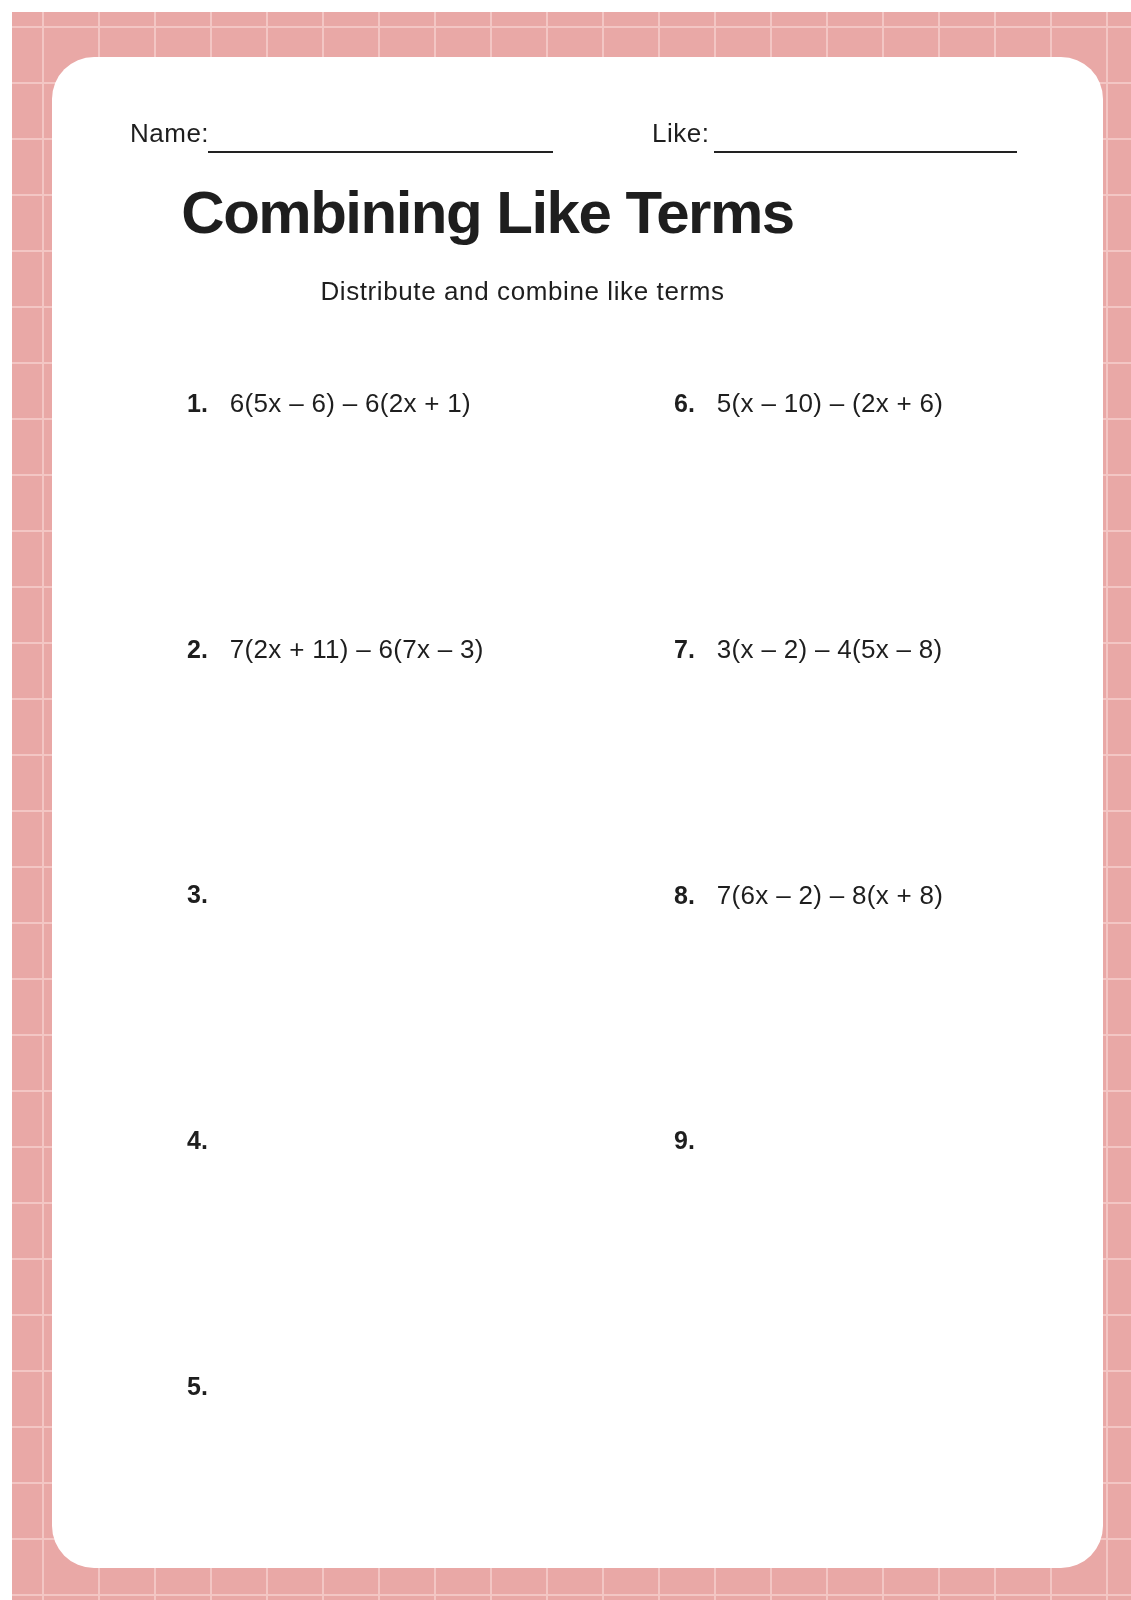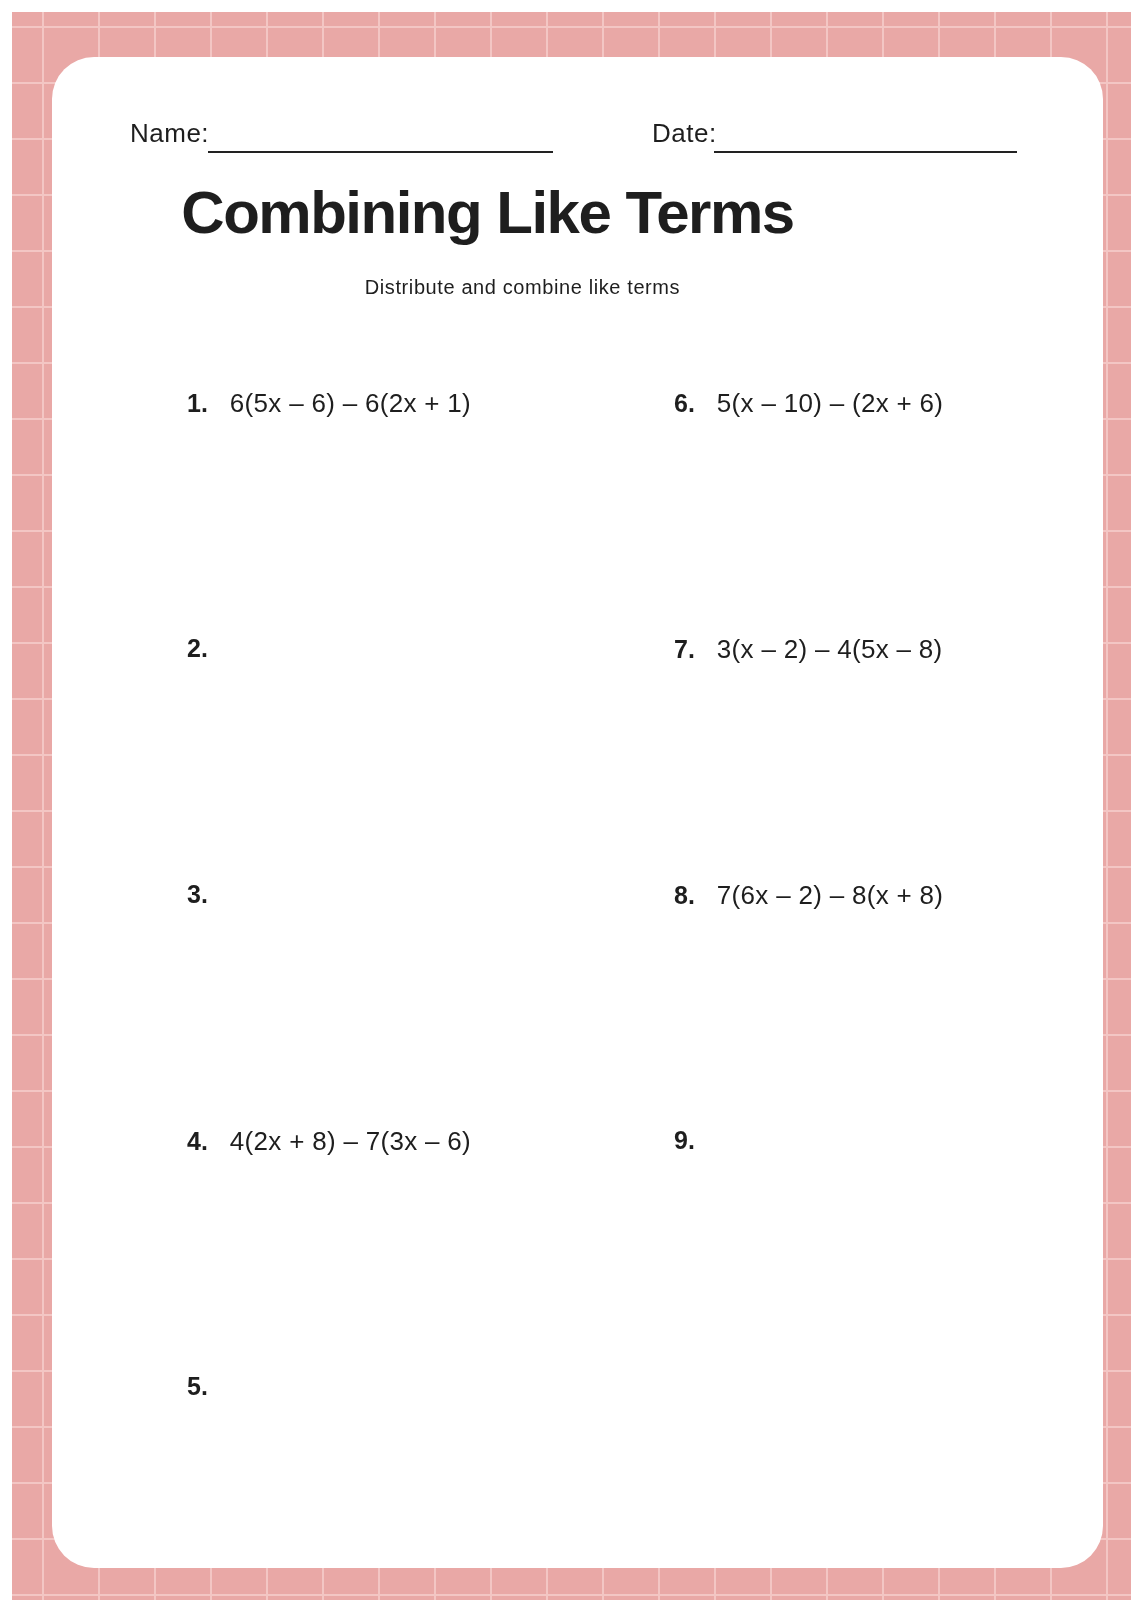--- a/index.html
+++ b/index.html
@@ -44,21 +44,21 @@
   .title{
     left:40px;width:871px;top:160px;
     text-align:center;
     font-size:60px;
     font-weight:bold;
     letter-spacing:-1.5px;
   }
   .subtitle{
     left:40px;width:941px;top:258px;
     text-align:center;
-    font-size:20px;
+    font-size:26px;
     letter-spacing:0.6px;
   }
   .problem{
     position:absolute;
     display:flex;
     align-items:baseline;
     gap:10px;
     font-size:26px;
     white-space:nowrap;
   }
@@ -74,39 +74,39 @@
 </style>
 </head>
 <body>
 
 <div class="page">
   <div class="card"></div>
 
   <div class="abs field-label" style="left:112px;top:100px;">Name:</div>
   <div class="abs field-line" style="left:196px;top:127px;width:345px;"></div>
 
-  <div class="abs field-label" style="left:634px;top:100px;">Date:</div>
+  <div class="abs field-label" style="left:634px;top:100px;">Like:</div>
   <div class="abs field-line" style="left:702px;top:127px;width:303px;"></div>
 
   <div class="abs title">Combining Like Terms</div>
   <div class="abs subtitle">Distribute and combine like terms</div>
 
   <div class="problem col-l r1">
     <span class="pnum">1.</span>
     <span class="pexpr">6(5x – 6) – 6(2x + 1)</span>
   </div>
   <div class="problem col-l r2">
     <span class="pnum">2.</span>
+    <span class="pexpr">7(2x + 11) – 6(7x – 3)</span>
   </div>
   <div class="problem col-l r3">
     <span class="pnum">3.</span>
   </div>
   <div class="problem col-l r4">
     <span class="pnum">4.</span>
-    <span class="pexpr">4(2x + 8) – 7(3x – 6)</span>
   </div>
   <div class="problem col-l r5">
     <span class="pnum">5.</span>
   </div>
 
   <div class="problem col-r r1">
     <span class="pnum">6.</span>
     <span class="pexpr">5(x – 10) – (2x + 6)</span>
   </div>
   <div class="problem col-r r2">

